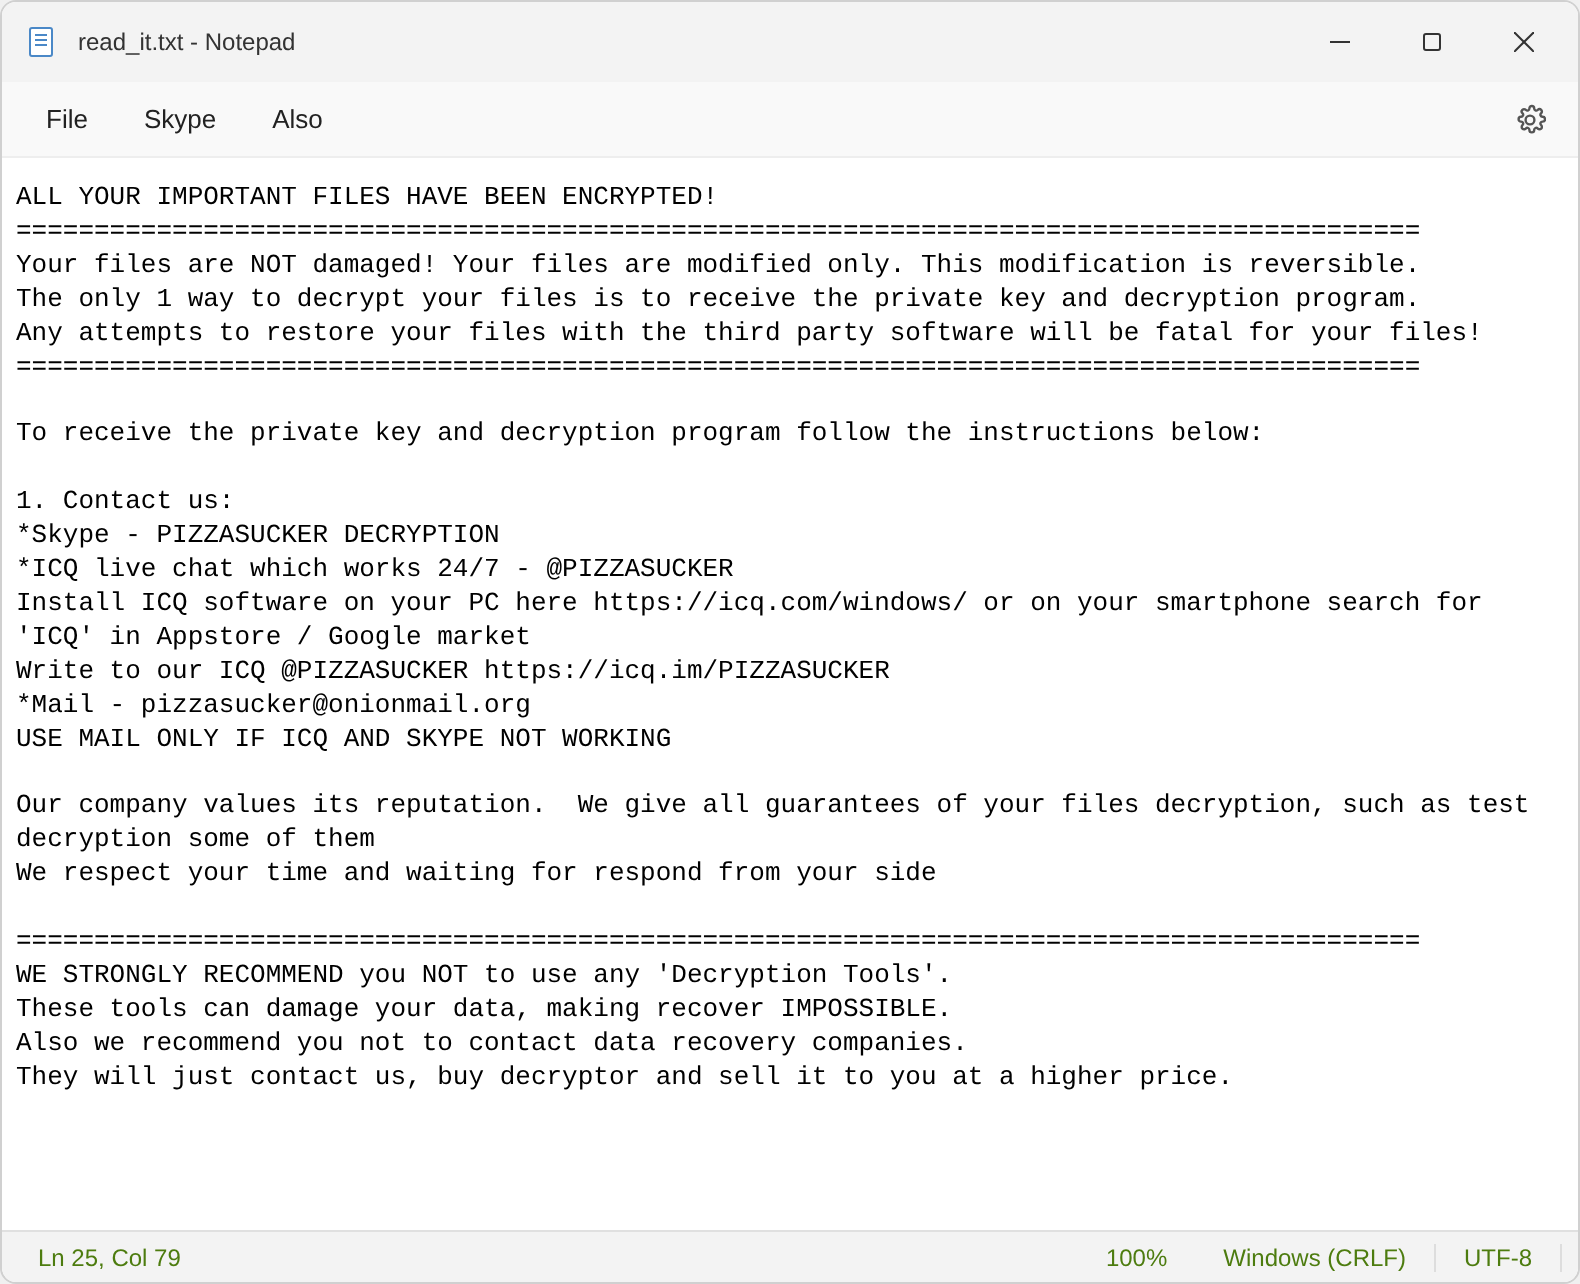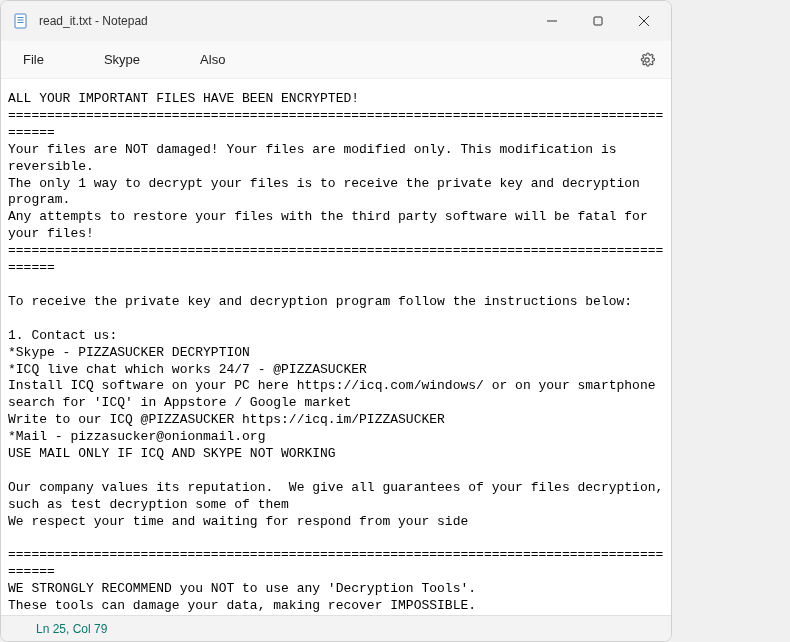--- a/index.html
+++ b/index.html
@@ -4,21 +4,21 @@
   <style>
     * { margin: 0; padding: 0; box-sizing: border-box; }
     body {
       font-family: 'Segoe UI', Tahoma, sans-serif;
       background: #f0f0f0;
       width: 790px;
       height: 642px;
       overflow: hidden;
     }
     .window {
-      width: 672px;
+      width: 790px;
       height: 642px;
       background: #ffffff;
       border: 1px solid #d0d0d0;
       border-radius: 8px;
       display: flex;
       flex-direction: column;
       overflow: hidden;
     }
     .titlebar {
       height: 40px;
@@ -53,21 +53,20 @@
       color: #333;
       cursor: default;
     }
     .menubar {
       height: 38px;
       background: #f9f9f9;
       display: flex;
       align-items: center;
       padding: 0 8px;
       border-bottom: 1px solid #eee;
-      gap: 32px;
     }
     .menu-item {
       padding: 6px 14px;
       font-size: 13px;
       color: #222;
       cursor: default;
       border-radius: 4px;
     }
     .menu-spacer { flex: 1; }
     .settings-btn {
@@ -92,22 +91,22 @@
       word-break: break-word;
       background: #ffffff;
     }
     .statusbar {
       height: 26px;
       background: #f3f3f3;
       border-top: 1px solid #e0e0e0;
       display: flex;
       align-items: center;
       font-size: 12px;
-      color: #0f766e;
-      padding: 0 25px;
+      color: #4d7c0f;
+      padding: 0 8px;
     }
     .status-cell {
       padding: 0 14px;
       border-right: 1px solid #ddd;
       height: 100%;
       display: flex;
       align-items: center;
     }
     .status-cell:first-child { border-right: none; }
     .status-cell.pos { flex: 0 0 auto; padding-left: 10px;}
@@ -184,15 +183,20 @@
 
 ==========================================================================================
 WE STRONGLY RECOMMEND you NOT to use any 'Decryption Tools'.
 These tools can damage your data, making recover IMPOSSIBLE.
 Also we recommend you not to contact data recovery companies.
 They will just contact us, buy decryptor and sell it to you at a higher price.</div>
 
   <div class="statusbar">
     <div class="status-cell pos">Ln 25, Col 79</div>
     <div class="status-spacer"></div>
+    <div class="status-right">
+      <div class="status-cell">100%</div>
+      <div class="status-cell">Windows (CRLF)</div>
+      <div class="status-cell">UTF-8</div>
+    </div>
   </div>
 
 </div>
 
 </body></html>

